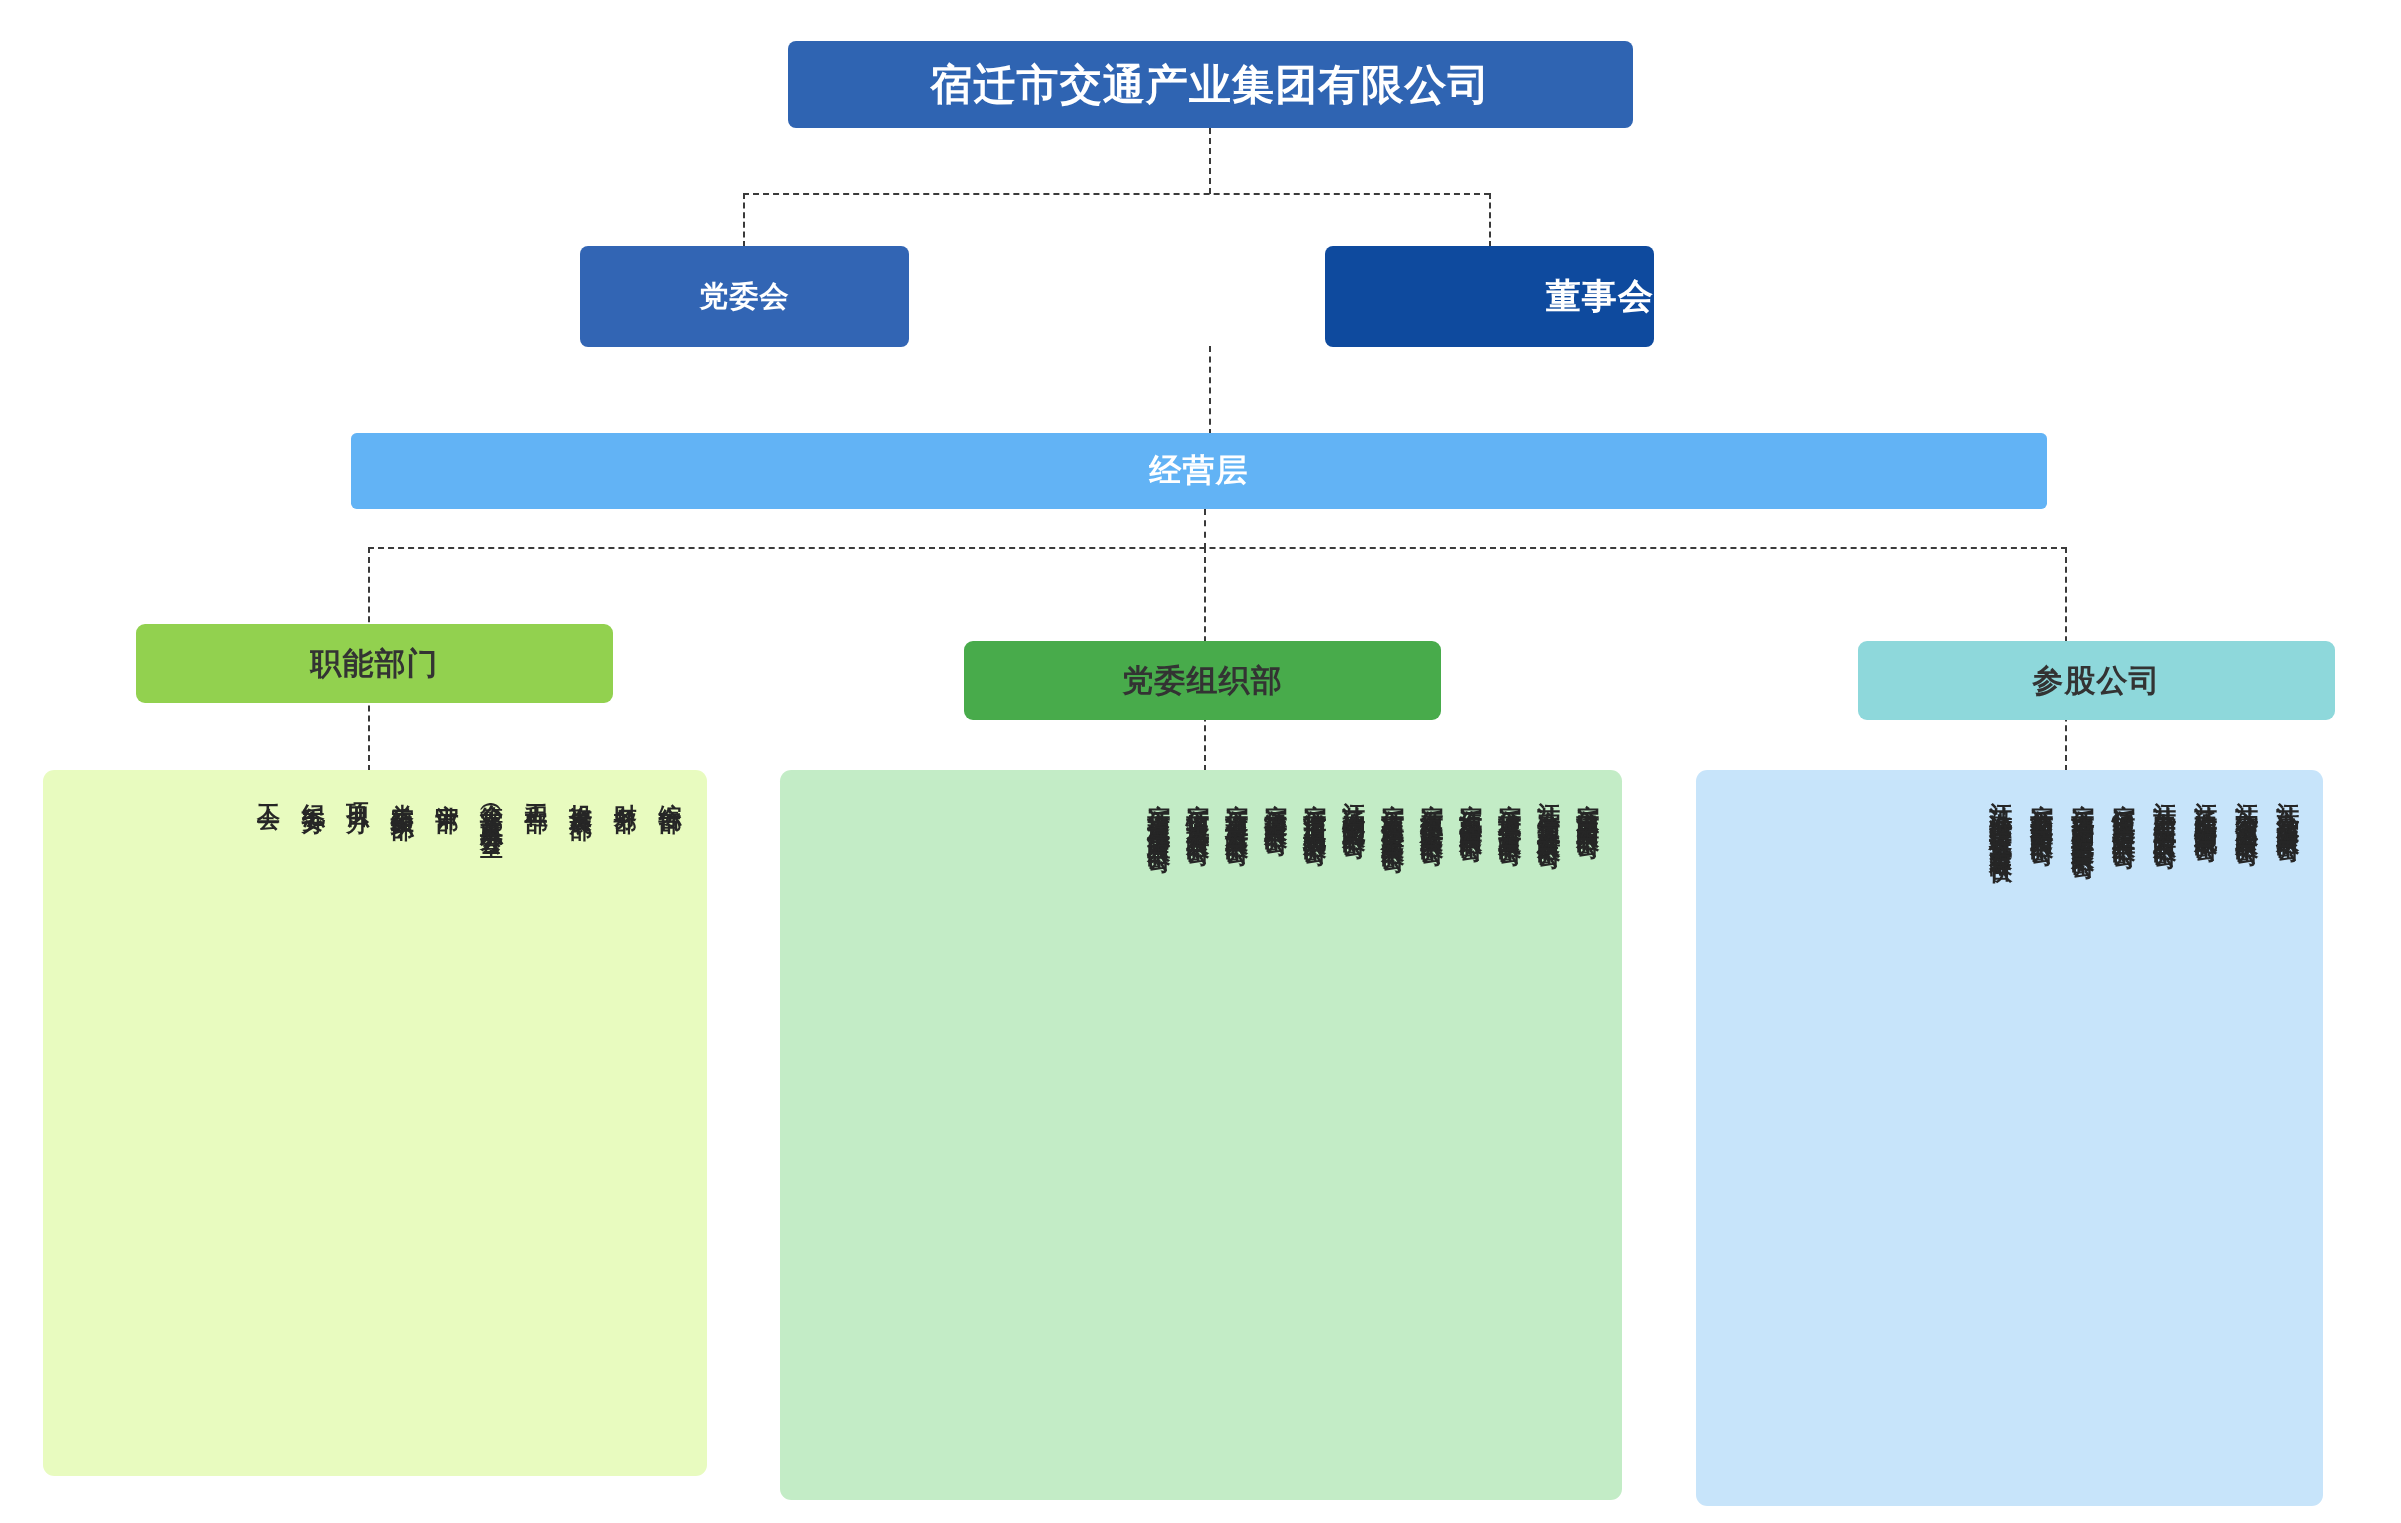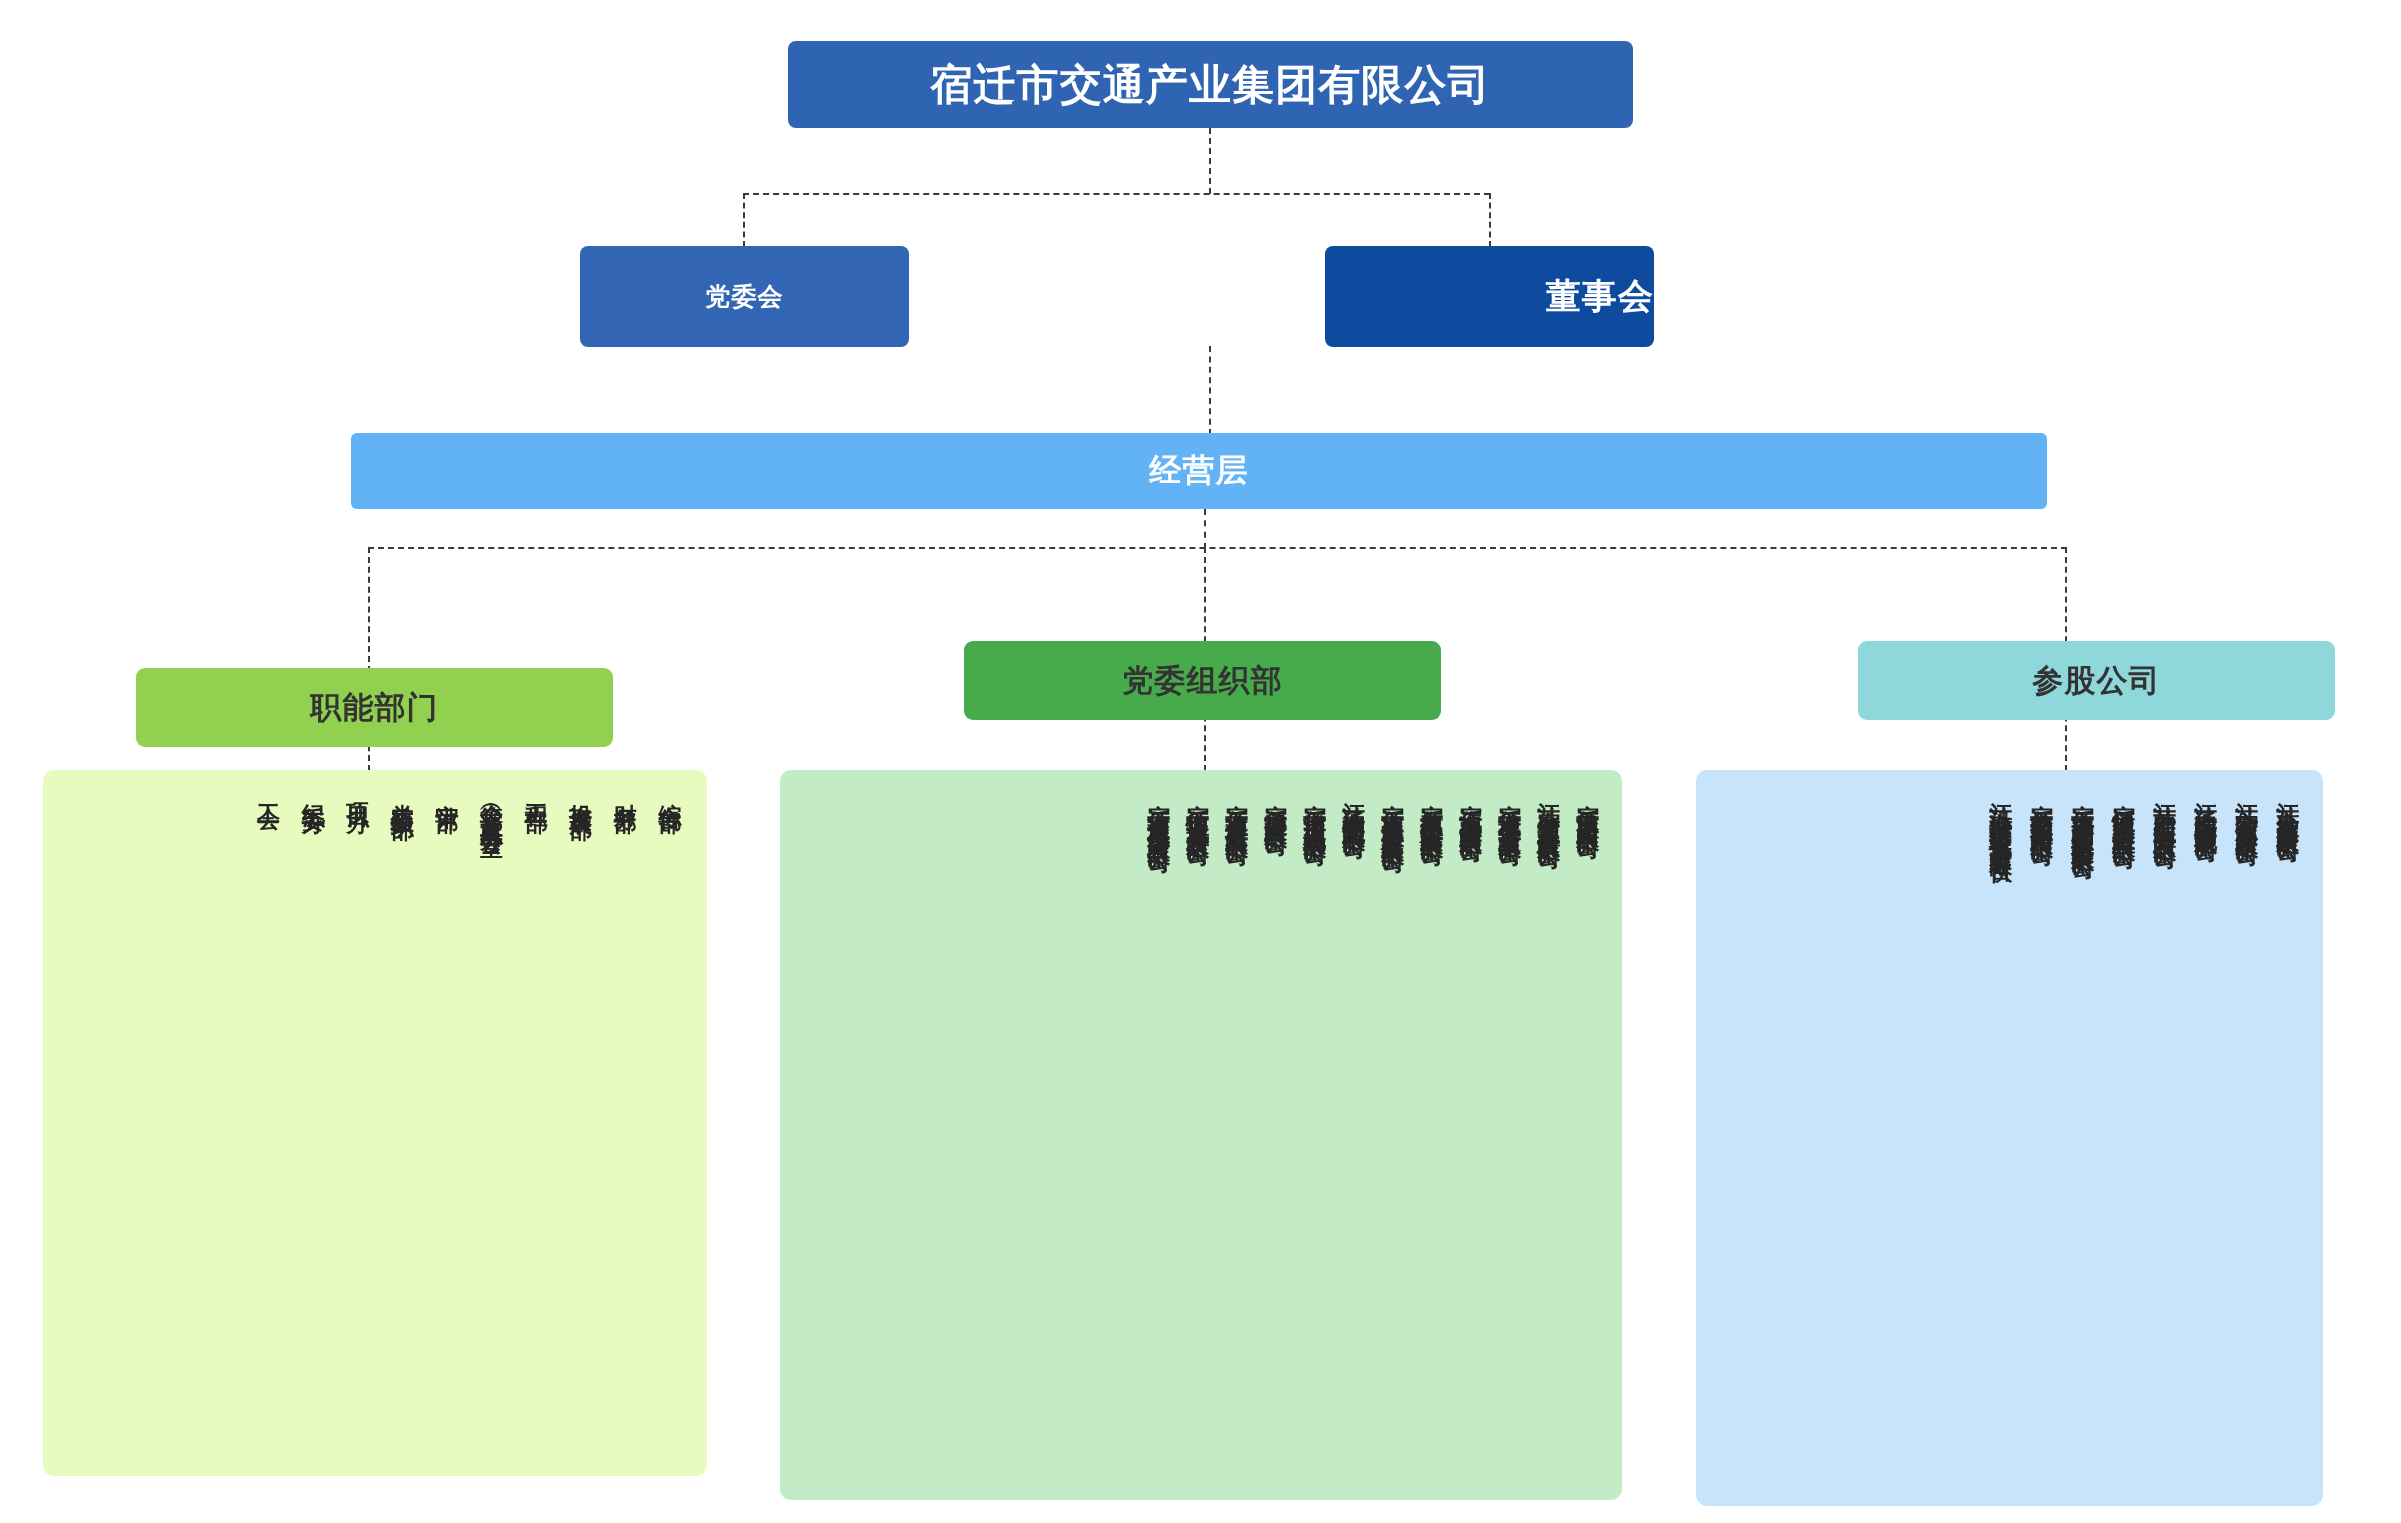--- a/index.html
+++ b/index.html
@@ -23,40 +23,40 @@
   .node span{display:block;white-space:nowrap;}
 
   #root{
     left:788px;top:41px;width:845px;height:87px;
     background:#2f64b2;color:#ffffff;
     font-size:42px;font-weight:bold;
   }
   #party{
     left:580px;top:246px;width:329px;height:101px;
     background:#3265b4;color:#ffffff;
-    font-size:25px;font-weight:bold;
+    font-size:29px;font-weight:bold;
   }
   #board{
     left:1325px;top:246px;width:329px;height:101px;
     background:#0e4a9e;color:#ffffff;
     font-size:35px;font-weight:bold;justify-content:flex-end;
   }
   #mgmt{
     left:351px;top:433px;width:1696px;height:76px;
     background:#62b3f5;color:#ffffff;
     font-size:32px;font-weight:bold;
     border-radius:5.7px;
   }
 
   .cat{
     height:79px;
     font-size:31px;font-weight:bold;color:#333333;
     border-radius:9px;
   }
-  #cat-func{left:136px;top:668px;width:477px;background:#92d14f;}
+  #cat-func{left:136px;top:624px;width:477px;background:#92d14f;}
   #cat-hold{left:964px;top:641px;width:477px;background:#48ab4b;}
   #cat-part{left:1858px;top:641px;width:477px;background:#8ed8db;}
 
   
   .panel{
     position:absolute;
     border-radius:11.3px;
     box-sizing:border-box;
     display:flex;
     flex-direction:row-reverse;

